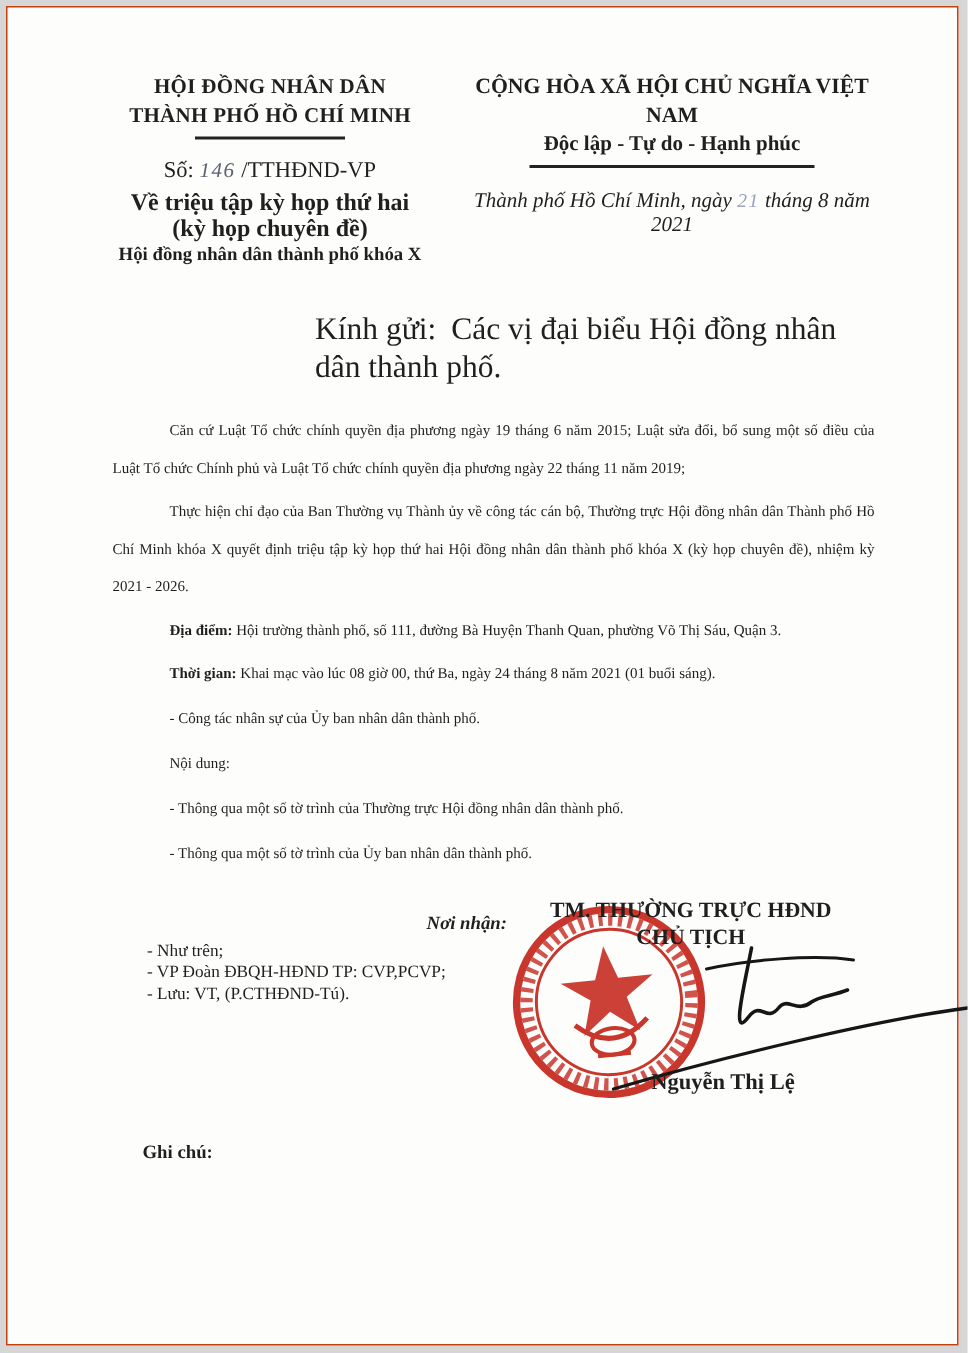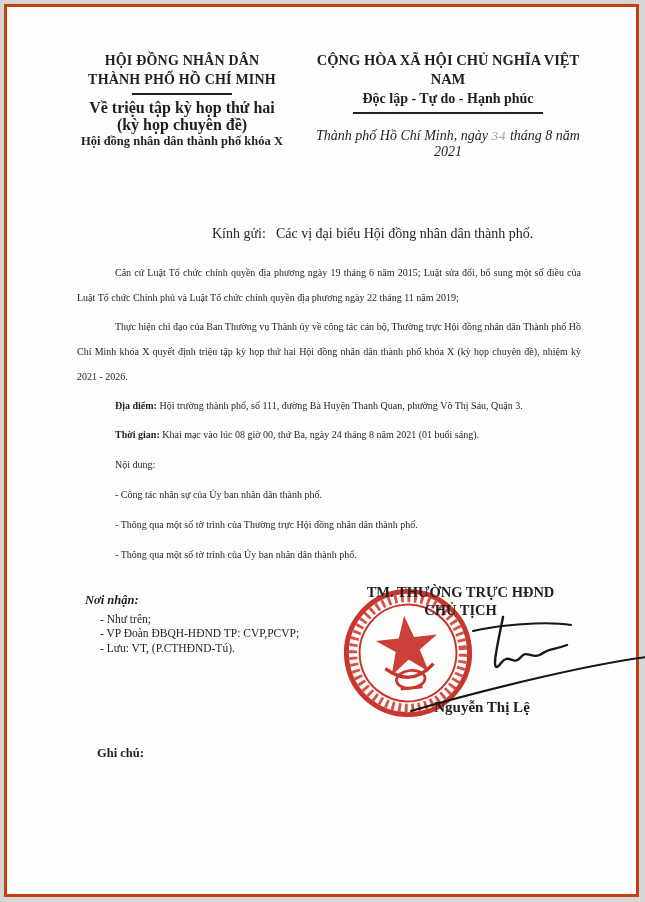--- a/index.html
+++ b/index.html
@@ -4,50 +4,50 @@
 <style>
   html,body{margin:0;padding:0;}
   body{
     width:645px;height:902px;position:relative;
     background:#d6d6d6;
     font-family:"Liberation Serif", serif;
     overflow:hidden;
   }
   .page{
     position:absolute;left:4px;top:4px;width:635px;height:893px;
-    background:#fdfdfc;border:3px solid #c2410c;box-sizing:border-box;
+    background:#fdfdfc;border:1px solid #c2410c;box-sizing:border-box;
     padding:44px 55px 0 70px;color:#1f1f1f;
   }
   
   .header{display:flex;}
   .header-left{width:210px;text-align:center;flex-shrink:0;}
   .header-right{flex:1;text-align:center;padding-left:28px;}
   .org-line{font-weight:bold;font-size:14px;line-height:19px;letter-spacing:.2px;}
   .rule{height:1.5px;background:#222;margin:4px auto 0 auto;}
   .rule-left{width:100px;}
   .rule-right{width:190px;}
   .so-line{font-size:15px;margin-top:13px;}
   .handwrite-no{font-style:italic;color:#5d6270;font-size:14px;letter-spacing:1px;}
   .subject{font-size:16px;line-height:17px;font-weight:bold;margin-top:4px;}
   .subject2{font-size:12.5px;line-height:17px;font-weight:bold;}
   .national{font-weight:bold;font-size:14.5px;line-height:19px;}
   .motto{font-weight:bold;font-size:14px;line-height:19px;}
   .date-line{font-style:italic;font-size:14px;margin-top:14px;}
   .handwrite-day{color:#9aa3b8;font-size:13px;letter-spacing:1px;}
   
-  .salutation{margin-top:66px;margin-left:135px;font-size:14px;}
+  .salutation{margin-top:29px;margin-left:135px;font-size:21px;}
   .salutation .gap{display:inline-block;width:10px;}
   .doc-body{margin-top:18px;font-size:10px;}
   .doc-body p{margin:4px 0;line-height:25px;text-align:justify;text-indent:38px;}
   .lead{font-weight:bold;}
   .plain-line{margin:5px 0 5px 38px;line-height:25px;}
   
   .footer{display:flex;margin-top:16px;}
   .footer-left{width:255px;flex-shrink:0;padding-left:8px;padding-top:10px;}
-  .recipients-label{font-weight:bold;font-style:italic;font-size:12.5px;margin-bottom:4px;}
+  .recipients-label{font-weight:bold;font-style:italic;font-size:12.5px;margin-bottom:4px;text-align:right;}
   .recipient{font-size:11.5px;line-height:14.5px;margin-left:15px;}
   .footer-right{flex:1;position:relative;height:148px;text-align:center;}
   .authority{font-weight:bold;font-size:14.5px;line-height:18px;position:relative;z-index:3;}
   .signer-name{position:absolute;top:116px;left:0;right:12px;text-align:center;
     padding-left:55px;font-weight:bold;font-size:15px;z-index:3;}
   .seal{position:absolute;left:2px;top:4px;width:132px;height:132px;z-index:1;
     transform:rotate(-6deg);opacity:.93;}
   .sig{position:absolute;left:55px;top:20px;width:260px;height:125px;z-index:2;}
   
   .notes{margin-top:14px;margin-left:20px;font-size:12.5px;line-height:16px;}
@@ -56,46 +56,51 @@
 </head>
 <body>
 
 <div class="page">
 
   <div class="header">
     <div class="header-left">
       <div class="org-line">HỘI ĐỒNG NHÂN DÂN</div>
       <div class="org-line">THÀNH PHỐ HỒ CHÍ MINH</div>
       <div class="rule rule-left"></div>
+      <div class="so-line">
+        <span>Số:</span>
+        <span class="handwrite-no">146</span>
+        <span>/TTHĐND-VP</span>
+      </div>
       <div class="subject">Về triệu tập kỳ họp thứ hai (kỳ họp chuyên đề)</div>
       <div class="subject2">Hội đồng nhân dân thành phố khóa X</div>
     </div>
     <div class="header-right">
       <div class="national">CỘNG HÒA XÃ HỘI CHỦ NGHĨA VIỆT NAM</div>
       <div class="motto">Độc lập - Tự do - Hạnh phúc</div>
       <div class="rule rule-right"></div>
       <div class="date-line">
         <span>Thành phố Hồ Chí Minh, ngày</span>
-        <span class="handwrite-day">34</span>
+        <span class="handwrite-day">21</span>
         <span>tháng 8 năm 2021</span>
       </div>
     </div>
   </div>
 
   <div class="salutation">
     <span>Kính gửi:</span><span class="gap"></span><span>Các vị đại biểu Hội đồng nhân dân thành phố.</span>
   </div>
 
   <div class="doc-body">
     <p>Căn cứ Luật Tổ chức chính quyền địa phương ngày 19 tháng 6 năm 2015; Luật sửa đổi, bổ sung một số điều của Luật Tổ chức Chính phủ và Luật Tổ chức chính quyền địa phương ngày 22 tháng 11 năm 2019;</p>
     <p>Thực hiện chỉ đạo của Ban Thường vụ Thành ủy về công tác cán bộ, Thường trực Hội đồng nhân dân Thành phố Hồ Chí Minh khóa X quyết định triệu tập kỳ họp thứ hai Hội đồng nhân dân thành phố khóa X (kỳ họp chuyên đề), nhiệm kỳ 2021 - 2026.</p>
     <p><span class="lead">Địa điểm:</span><span> Hội trường thành phố, số 111, đường Bà Huyện Thanh Quan, phường Võ Thị Sáu, Quận 3.</span></p>
     <p><span class="lead">Thời gian:</span><span> Khai mạc vào lúc 08 giờ 00, thứ Ba, ngày 24 tháng 8 năm 2021 (01 buổi sáng).</span></p>
+    <div class="plain-line">- Công tác nhân sự của Ủy ban nhân dân thành phố.</div>
     <div class="plain-line">Nội dung:</div>
-    <div class="plain-line">- Công tác nhân sự của Ủy ban nhân dân thành phố.</div>
     <div class="plain-line">- Thông qua một số tờ trình của Thường trực Hội đồng nhân dân thành phố.</div>
     <div class="plain-line">- Thông qua một số tờ trình của Ủy ban nhân dân thành phố.</div>
   </div>
 
   <div class="footer">
     <div class="footer-left">
       <div class="recipients-label">Nơi nhận:</div>
       <div class="recipient">- Như trên;</div>
       <div class="recipient">- VP Đoàn ĐBQH-HĐND TP: CVP,PCVP;</div>
       <div class="recipient">- Lưu: VT, (P.CTHĐND-Tú).</div>

